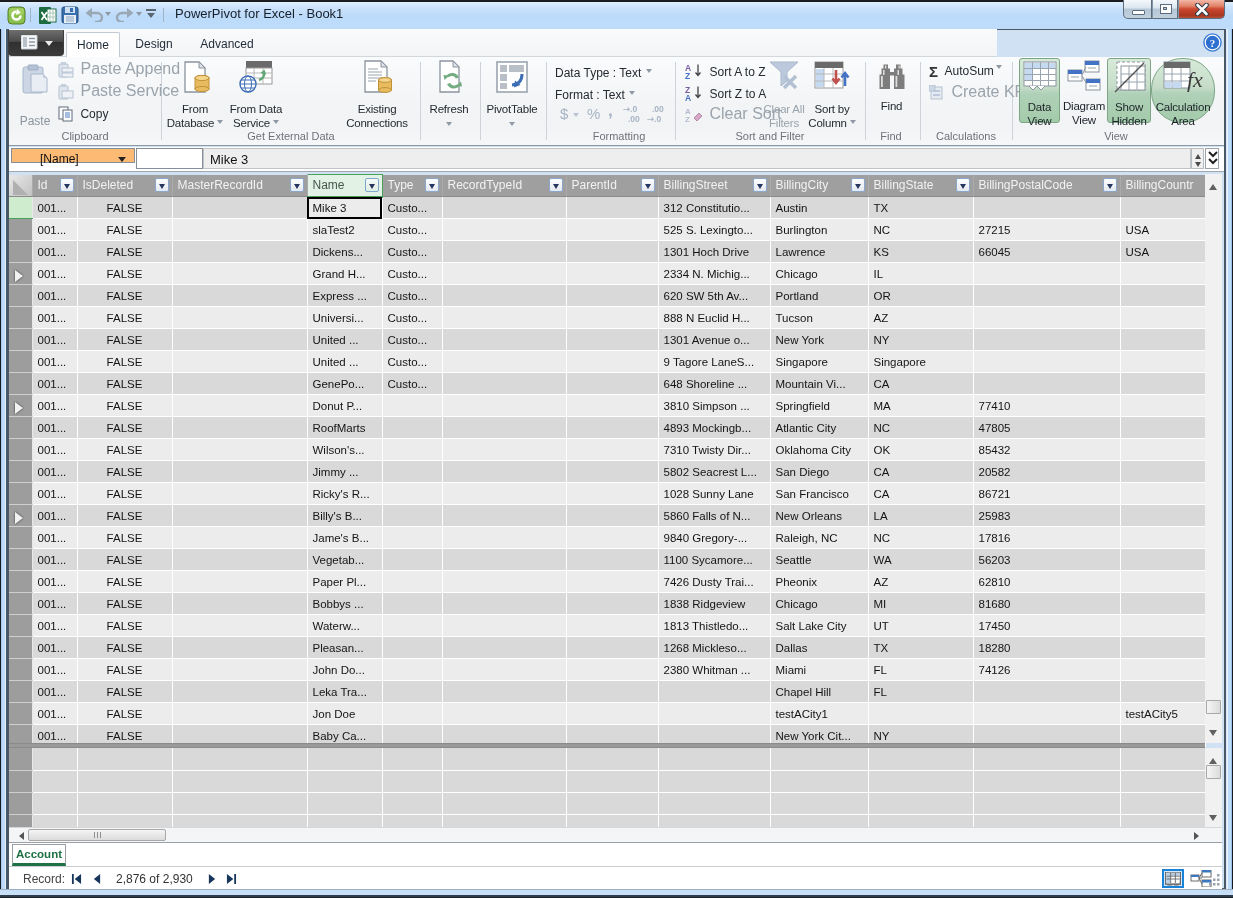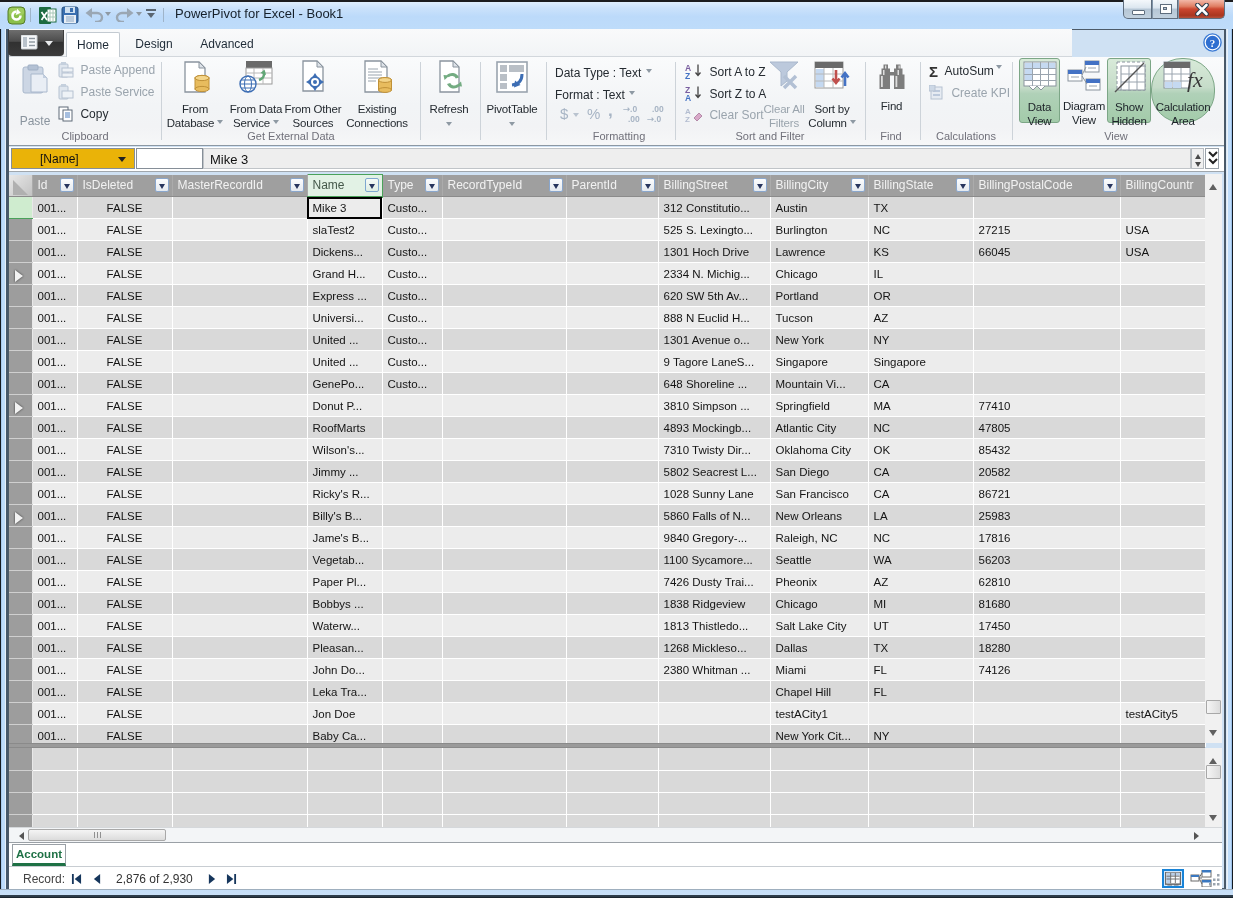--- a/index.html
+++ b/index.html
@@ -3,21 +3,21 @@
 <meta charset="utf-8">
 <style>
   * { margin:0; padding:0; box-sizing:border-box; }
   html,body { width:1233px; height:898px; overflow:hidden; }
   body { font-family:"Liberation Sans", sans-serif; position:relative; background:#cfe1f3; }
   .abs { position:absolute; }
   
   #frame-top { left:0; top:0; width:1233px; height:2px; background:#1c1c1e; }
   #titlebar { left:0; top:1px; width:1233px; height:28px;
     background:linear-gradient(#e2f0fd 0%, #cbe2fb 25%, #bcdafa 55%, #bedcfa 100%); }
-  #tabrow { left:9px; top:29px; width:1063px; height:28px;
+  #tabrow { left:9px; top:29px; width:988px; height:28px;
     background:linear-gradient(#f9fafb,#f2f4f6); border-bottom:1px solid #d2d7dc; }
   #leftedge  { left:0; top:29px; width:9px; height:860px; background:linear-gradient(90deg,#141a20 0,#141a20 1px,#9cc0e8 1px,#bedcfa 2.5px,#bedcfa 5px,#eef5fc 5px,#dde9f4 6px,#46586a 6.5px,#46586a 8px,#ffffff 8px); }
   #rightedge { left:1224px; top:29px; width:9px; height:860px; background:linear-gradient(90deg,#ffffff 0,#ffffff 1px,#46586a 1px,#46586a 2.5px,#dde9f4 2.5px,#eef5fc 4px,#bedcfa 4px,#bedcfa 6.5px,#9cc0e8 7.5px,#141a20 8px); }
   #bottomedge { left:0; top:889px; width:1233px; height:9px; background:linear-gradient(#b4c4d4 0,#8a9aa8 1px,#c5def8 1px,#c9e0f8 5.5px,#31404e 6px,#2a3845 8px,#0c1218 9px); }
   #clientborder { left:8px; top:29px; width:1217px; height:860px; border:1.5px solid #4c5a68; background:transparent; }
   
   .qat-sep { top:8px; width:1px; height:14px; background:#9fb4c9; }
   #title-text { left:175px; top:6px; font-size:13px; color:#16202a; }
   
   #wbtns { left:1123px; top:0; width:102px; height:19px; }
@@ -28,36 +28,36 @@
      background:linear-gradient(#f4f8fb 0%,#dbe6ef 45%,#b5c6d5 50%,#c2d1de 100%); }
   #btn-close { left:55px; width:47px; border-radius:0 0 5px 0; border-left:1px solid #8195a8;
      background:linear-gradient(#f2b8a8 0%,#e07f64 35%,#cc4730 50%,#aa3620 85%,#b4513c 100%); }
   
   #ribbon { left:9px; top:57px; width:1215px; height:89px;
     background:linear-gradient(#fafbfc 0%, #f2f4f6 55%, #f2f3f5 80%, #f6f7f8 100%);
     border-bottom:1px solid #8c98a3; }
   .gsep { position:absolute; top:5px; width:1px; height:78px; background:#cdd3d9; }
   .glabel { position:absolute; top:73px; font-size:11px; color:#70707a; width:200px; text-align:center; }
   .rbtxt { font-size:12px; color:#252b31; }
-  .rbtxt-dis { font-size:12px; color:#9aa4ad; }
+  .rbtxt-dis { font-size:16px; color:#9aa4ad; }
   .bigbtn { position:absolute; top:3px; text-align:center; white-space:nowrap; }
   .l2 { font-size:11.5px; color:#252b31; line-height:14px; margin-top:4px; white-space:nowrap; letter-spacing:-0.2px; }
   .l2v { font-size:11.5px; color:#1d2329; line-height:14px; margin-top:3px; white-space:nowrap; letter-spacing:-0.2px; }
   .dar { display:inline-block; width:0; height:0; border:3px solid transparent; border-top:4px solid #8e99a3; vertical-align:middle; }
   .dar2 { display:inline-block; width:0; height:0; border:3px solid transparent; border-top:4px solid #8e99a3; vertical-align:middle; }
   .vbtn { position:absolute; top:1px; height:65px; text-align:center; padding-top:2px; border-radius:3px; }
   .von { border:1px solid #7ca686; background:linear-gradient(#d8ead9 0%,#c6dcc9 45%,#b0d1b8 55%,#a3cbaa 100%); }
   
   #appbtn { left:8px; top:30px; width:56px; height:26px; border:1px solid #3c3c3c; border-top:none;
     border-radius:0 0 4px 4px; background:linear-gradient(#6e6e6e 0%,#4c4c4c 45%,#313131 50%,#3a3a3a 100%); }
   .tab { position:absolute; top:3px; height:25px; font-size:12px; color:#1e2a36; text-align:center; line-height:24px; }
   #tab-home { left:57px; width:54px; background:#ffffff; border:1px solid #c3cad1; border-bottom:none; border-radius:2px 2px 0 0; }
   
   #fxbar { left:9px; top:147px; width:1215px; height:25px; background:#ffffff; border-bottom:1px solid #a0a7ad; }
-  #namebox { position:absolute; left:2px; top:1px; width:124px; height:21px; background:#eab308; border:1px solid #868f98; }
+  #namebox { position:absolute; left:2px; top:1px; width:124px; height:15px; background:#fdba74; border:1px solid #868f98; }
   #namebox2 { position:absolute; left:127px; top:1px; width:67px; height:21px; background:#fff; border:1px solid #868f98; }
   #fxtext { position:absolute; left:194px; top:1px; width:988px; height:21px; background:#eeeeee; border:1px solid #c0c4c8; font-size:13px; color:#111; padding:3px 0 0 6px; }
   #fxspin { position:absolute; left:1182px; top:1px; width:13px; height:21px; background:#f0f0f0; border:1px solid #b7bcc1; }
   #fxchev { position:absolute; left:1196px; top:1px; width:14px; height:21px; background:#ffffff; border:1px solid #9aa2aa; }
   
   #grid { left:9px; top:174px; }
   table { border-collapse:collapse; table-layout:fixed; }
   td, th { overflow:hidden; white-space:nowrap; font-weight:normal; }
   .hd { height:22px; background:#9f9f9f; color:#f2f2f2; font-size:12px; text-align:left;
         padding:0 0 0 5px; border-right:1px solid #ababab; border-bottom:1px solid #8b8b8b; position:relative; }
@@ -270,35 +270,20 @@
         <line x1="7" y1="18" x2="33" y2="18" stroke="#b8b8b8"></line>
         <circle cx="9" cy="24" r="8" fill="#fff" stroke="#3d6eb4" stroke-width="1.4"></circle>
         <ellipse cx="9" cy="24" rx="3.5" ry="8" fill="none" stroke="#3d6eb4"></ellipse>
         <line x1="1" y1="24" x2="17" y2="24" stroke="#3d6eb4"></line>
         <line x1="2.2" y1="20" x2="15.8" y2="20" stroke="#3d6eb4"></line>
         <line x1="2.2" y1="28" x2="15.8" y2="28" stroke="#3d6eb4"></line>
         <path d="M20 20 q6 -2 5 -8" fill="none" stroke="#62a877" stroke-width="2.4"></path>
         <path d="M21.5 13 l4 -3.5 l1.5 5.5 z" fill="#62a877"></path>
       </svg>
       <div class="l2">From Data<br>Service <span class="dar"></span></div>
-    </div>
-    <div class="bigbtn" style="left:272px;width:64px;">
-      <svg width="34" height="34" viewBox="0 0 34 34">
-        <path d="M7 1 h14 l6 6 v24 h-20 z" fill="#fff" stroke="#8a949e" stroke-width="1.3"></path>
-        <path d="M21 1 l6 6 h-6 z" fill="#dde2e8" stroke="#8a949e"></path>
-        <g stroke="#3d6eb4" fill="#fff">
-          <circle cx="19" cy="22" r="5" stroke-width="2"></circle>
-          <circle cx="19" cy="22" r="2" fill="#3d6eb4" stroke="none"></circle>
-          <path d="M19 13 l2.5 4 h-5 z" fill="#3d6eb4" stroke="none"></path>
-          <path d="M19 31 l2.5 -4 h-5 z" fill="#3d6eb4" stroke="none"></path>
-          <path d="M10 22 l4 -2.5 v5 z" fill="#3d6eb4" stroke="none"></path>
-          <path d="M28 22 l-4 -2.5 v5 z" fill="#3d6eb4" stroke="none"></path>
-        </g>
-      </svg>
-      <div class="l2">From Other<br>Sources</div>
     </div>
     <div class="bigbtn" style="left:334px;width:68px;">
       <svg width="34" height="34" viewBox="0 0 34 34">
         <path d="M5 1 h16 l6 6 v25 h-22 z" fill="#fff" stroke="#8a949e" stroke-width="1.3"></path>
         <path d="M21 1 l6 6 h-6 z" fill="#dde2e8" stroke="#8a949e"></path>
         <g stroke="#9aa4ae">
           <line x1="8" y1="9" x2="18" y2="9"></line>
           <line x1="8" y1="12" x2="22" y2="12"></line>
           <line x1="8" y1="15" x2="22" y2="15"></line>
           <line x1="8" y1="18" x2="22" y2="18"></line>

